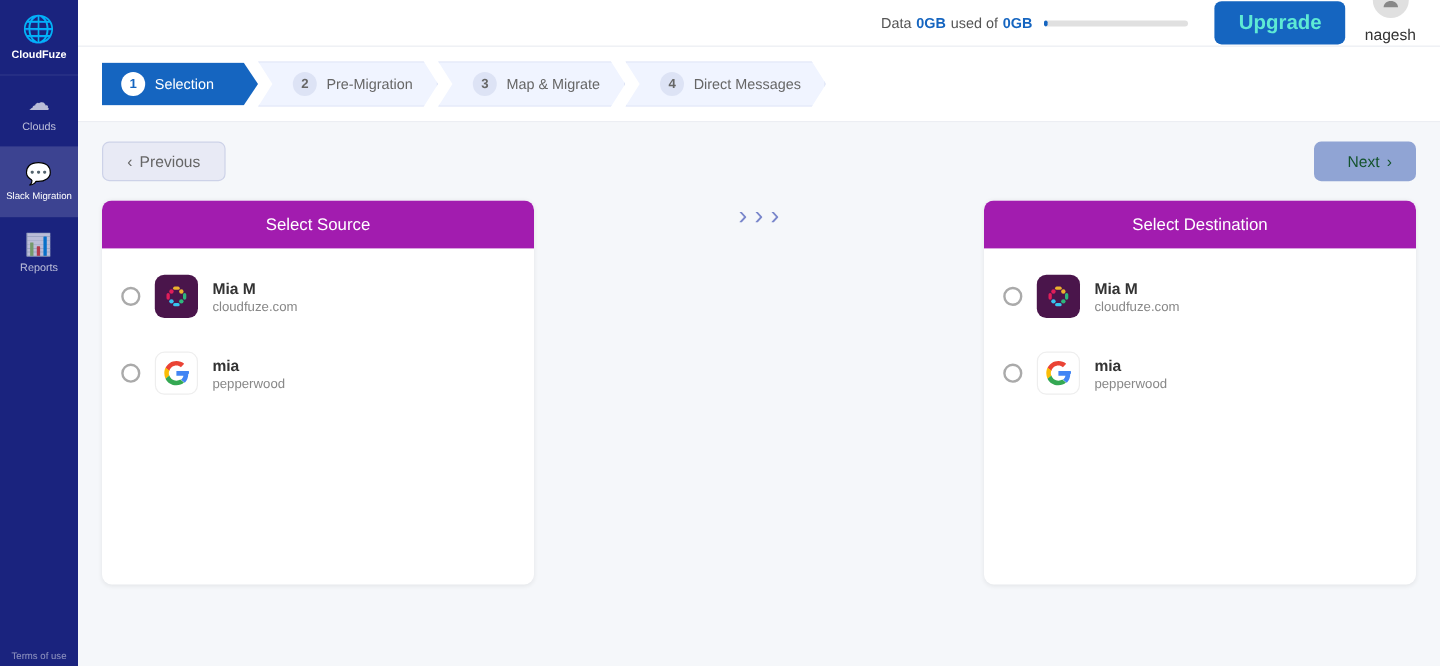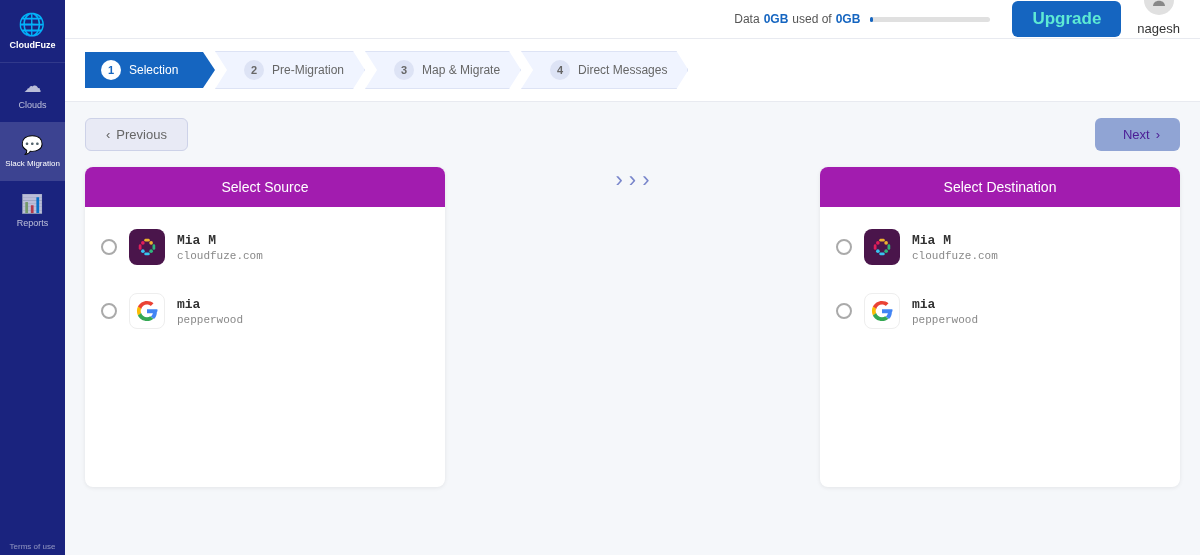--- a/index.html
+++ b/index.html
@@ -192,21 +192,21 @@
       gap: 6px;
       font-weight: 500;
     }
     .nav-btn.prev {
       background: #e8eaf5;
       color: #666;
       border: 1px solid #cdd2e8;
     }
     .nav-btn.next {
       background: #90a4d4;
-      color: #4c1d95;
+      color: #14532d;
       border: none;
       padding-left: 28px;
     }
 
     
     .panels-container {
       display: flex;
       gap: 0;
       align-items: flex-start;
       height: calc(100% - 55px);
@@ -230,21 +230,20 @@
     .panel-body {
       padding: 8px 0;
       min-height: 280px;
     }
     .account-item {
       display: flex;
       align-items: center;
       padding: 14px 16px;
       gap: 12px;
       cursor: pointer;
-      font-family: Liberation Mono, monospace;
     }
     .account-radio {
       width: 16px;
       height: 16px;
       border-radius: 50%;
       border: 2px solid #aaa;
       flex-shrink: 0;
       background: white;
     }
     .account-icon {

